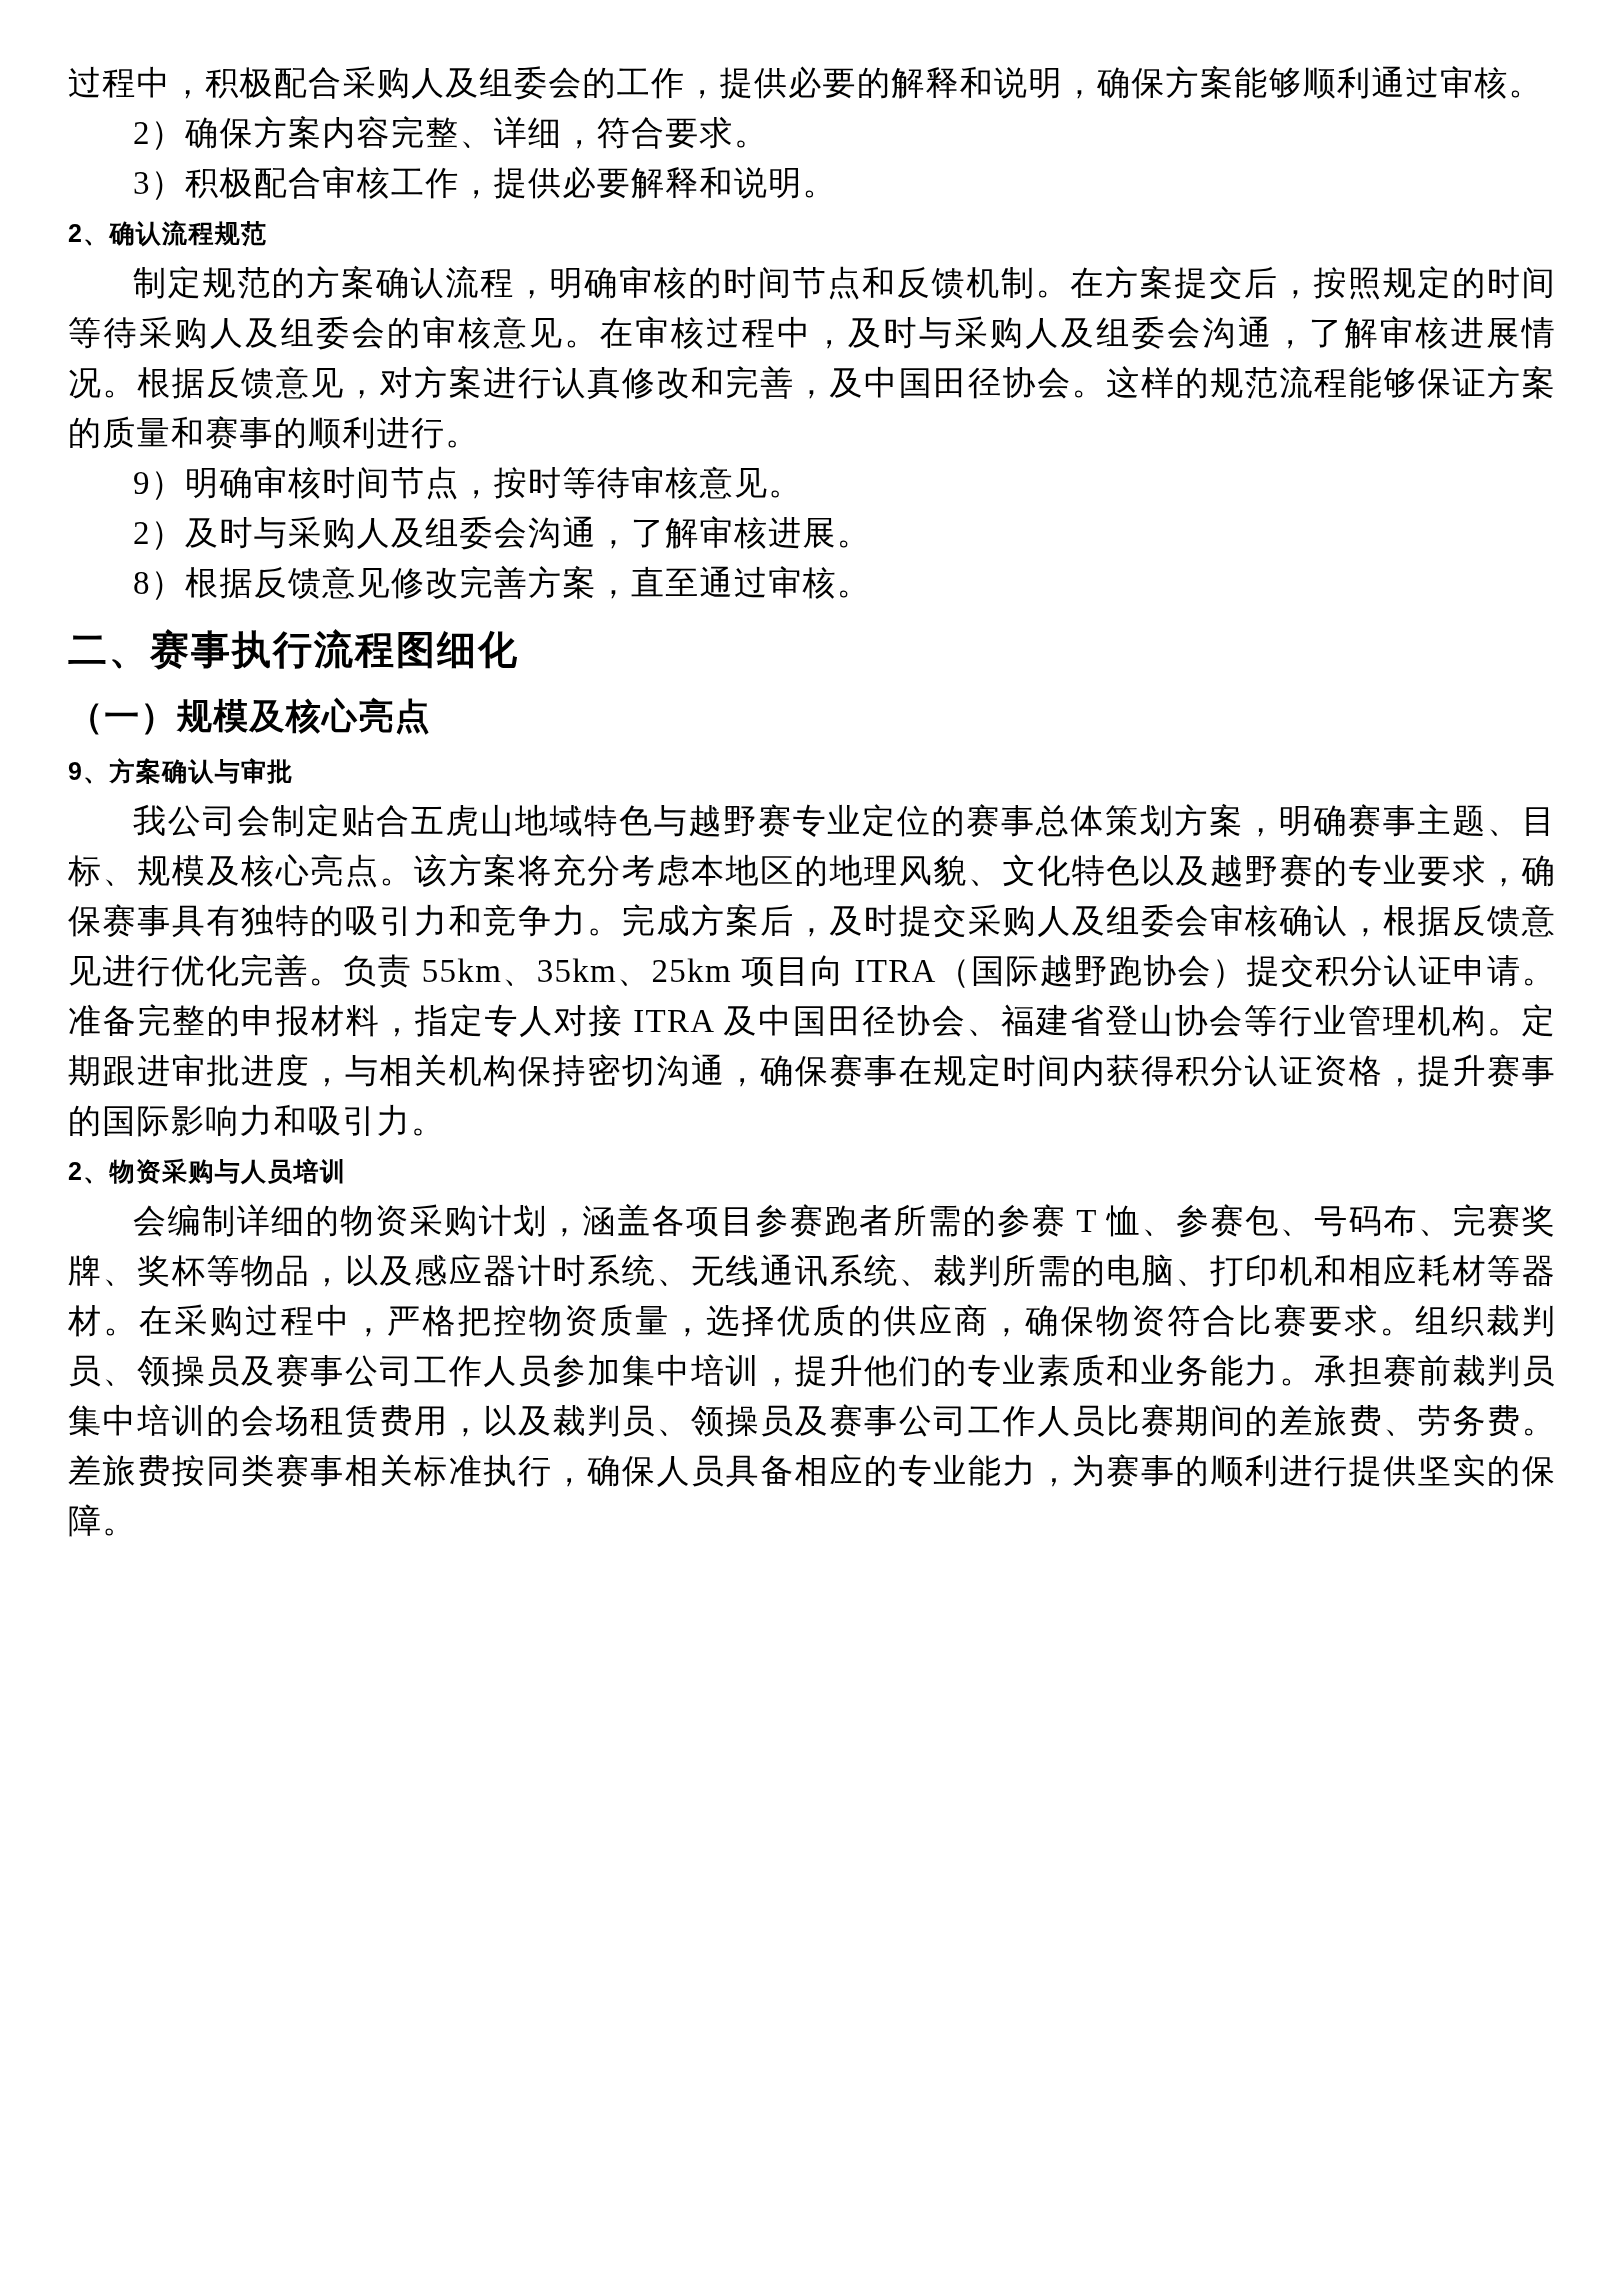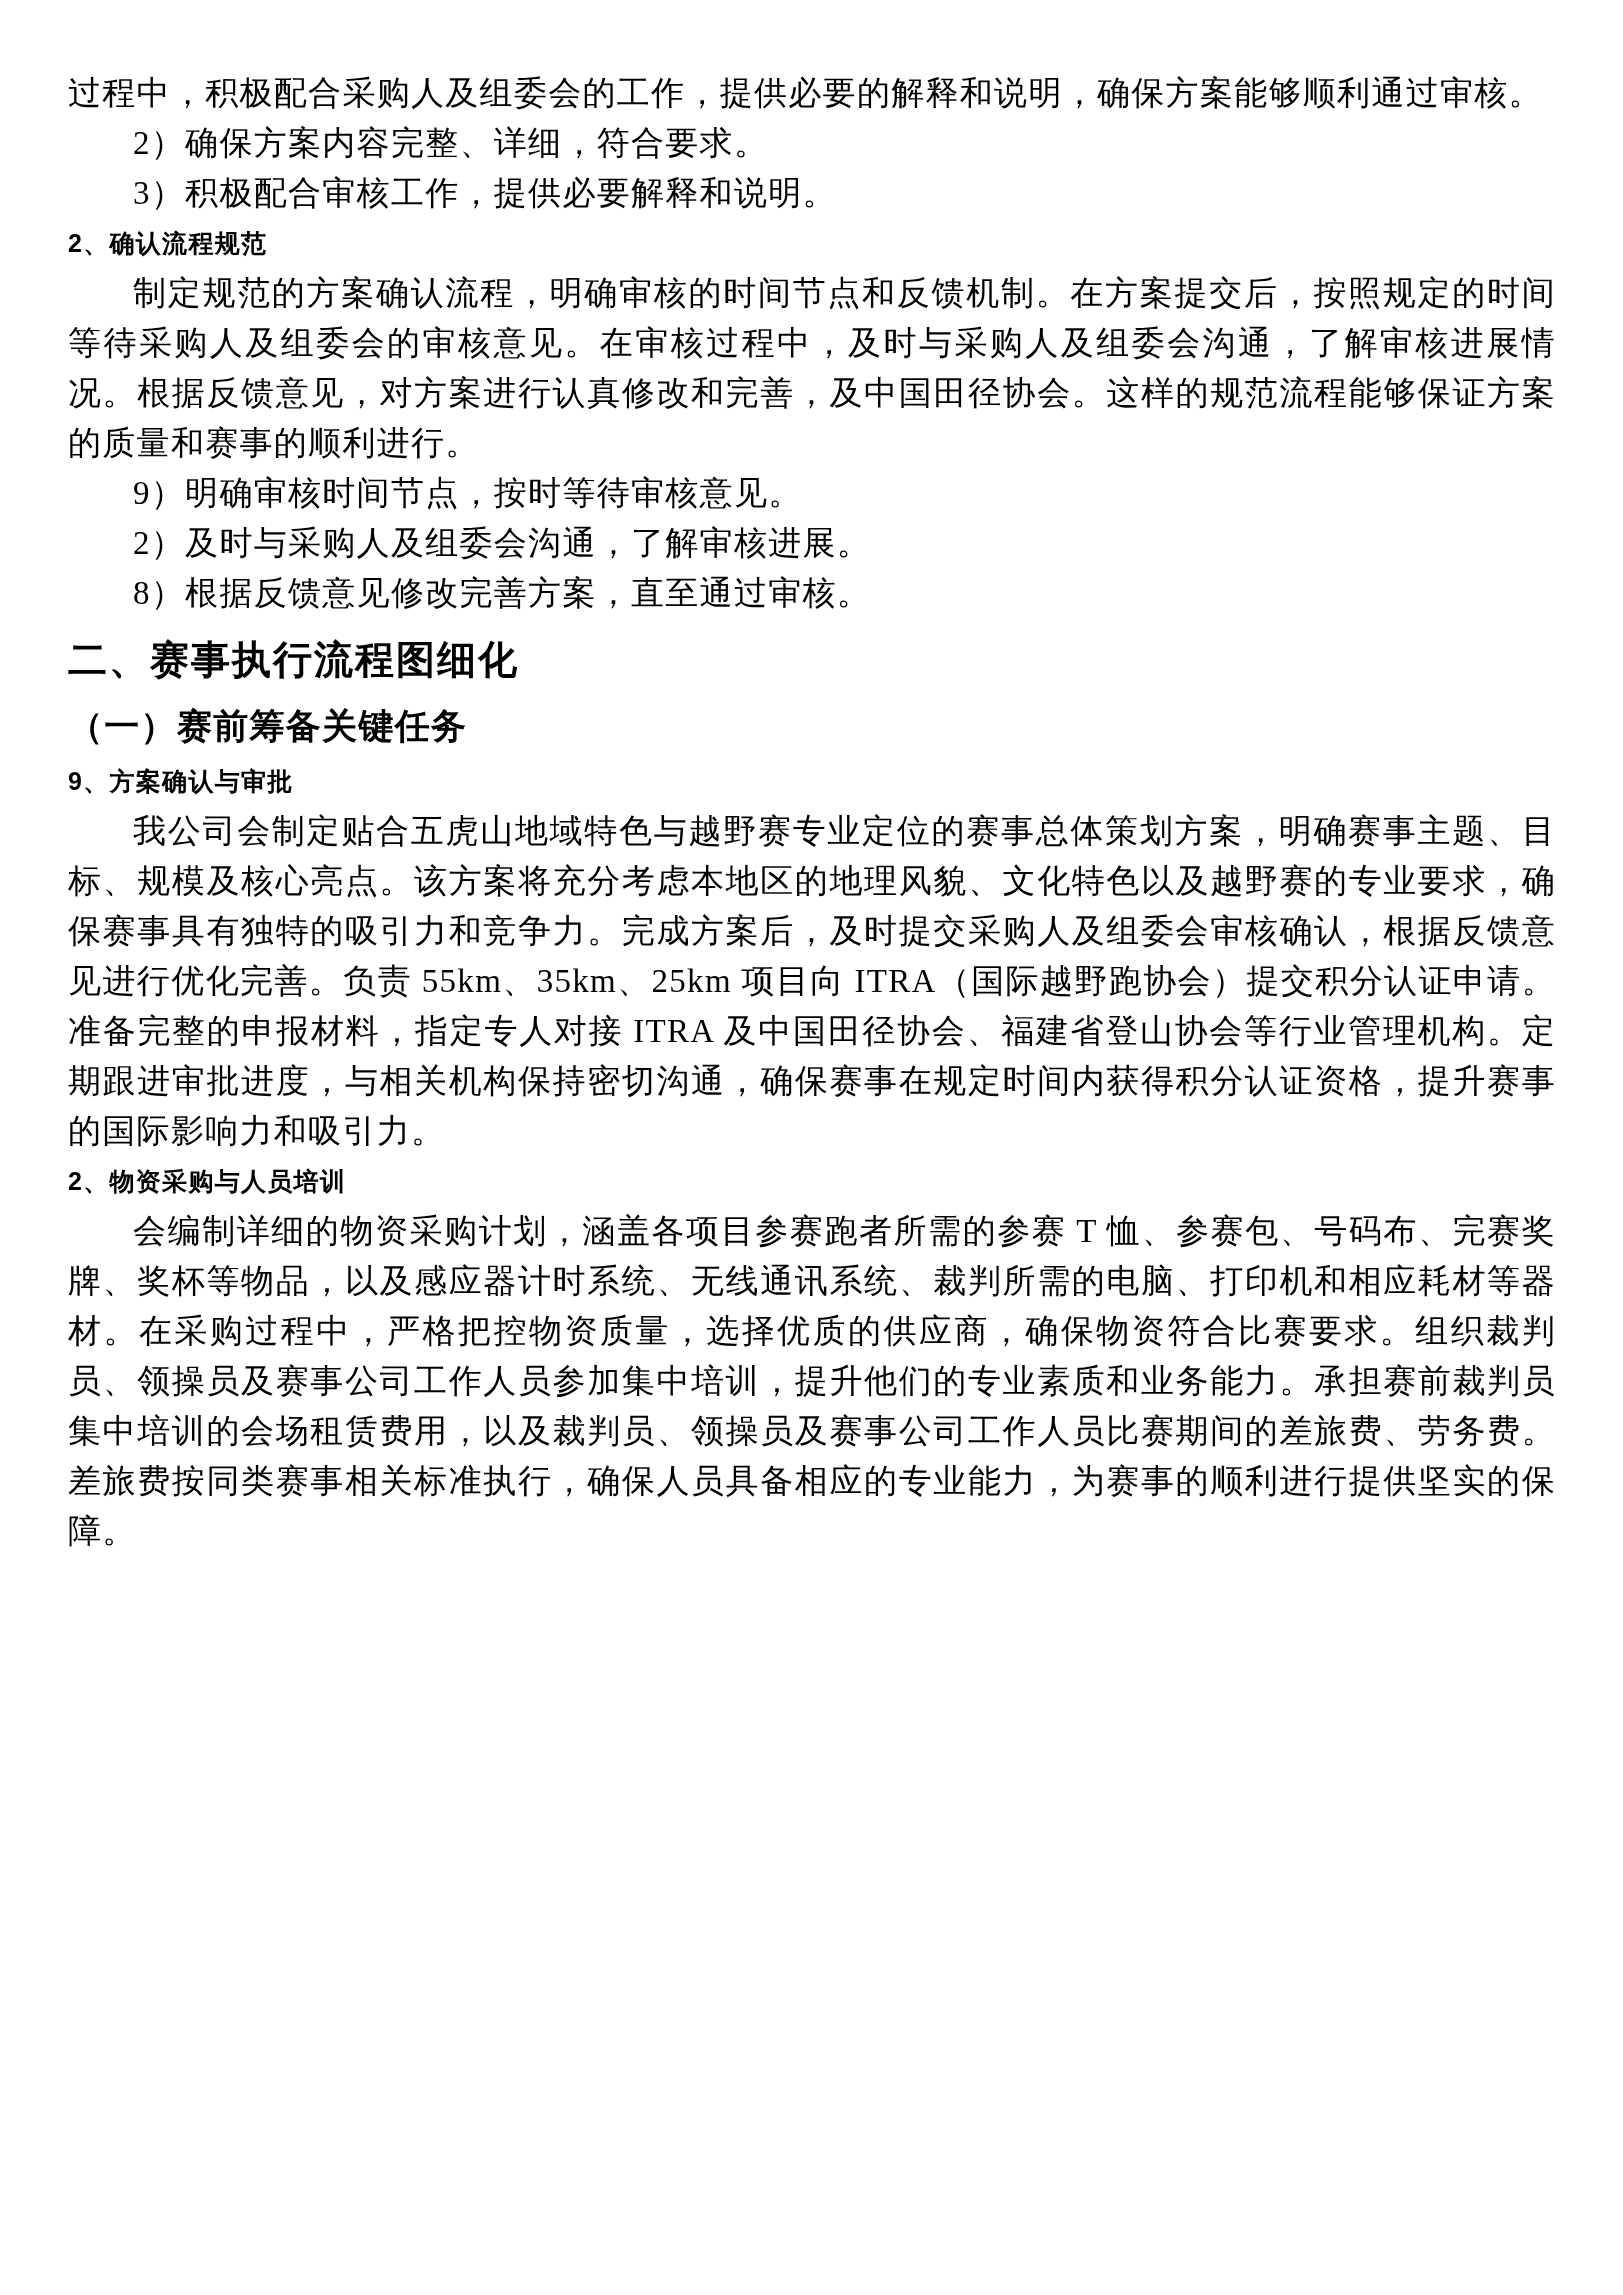--- a/index.html
+++ b/index.html
@@ -8,21 +8,21 @@
     position: relative;
     width: 1623px;
     height: 2295px;
     background: #ffffff;
     color: #000000;
     overflow: hidden;
     font-family: "Liberation Serif", "DejaVu Serif", serif;
   }
   .content {
     position: absolute;
-    top: 68px;
+    top: 58px;
     left: 68px;
     width: 1488px;
   }
   .para {
     font-size: 33px;
     line-height: 50px;
     letter-spacing: 1.3px;
     text-align: justify;
     text-justify: inter-ideograph;
   }
@@ -67,21 +67,21 @@
     <h3 class="h3">2、确认流程规范</h3>
 
     <p class="para indent">制定规范的方案确认流程，明确审核的时间节点和反馈机制。在方案提交后，按照规定的时间等待采购人及组委会的审核意见。在审核过程中，及时与采购人及组委会沟通，了解审核进展情况。根据反馈意见，对方案进行认真修改和完善，及中国田径协会。这样的规范流程能够保证方案的质量和赛事的顺利进行。</p>
 
     <p class="para indent">9）明确审核时间节点，按时等待审核意见。</p>
     <p class="para indent">2）及时与采购人及组委会沟通，了解审核进展。</p>
     <p class="para indent">8）根据反馈意见修改完善方案，直至通过审核。</p>
 
     <h1 class="h1">二、赛事执行流程图细化</h1>
 
-    <h2 class="h2">（一）赛前筹备关键任务</h2>
+    <h2 class="h2">（一）规模及核心亮点</h2>
 
     <h3 class="h3">9、方案确认与审批</h3>
 
     <p class="para indent">我公司会制定贴合五虎山地域特色与越野赛专业定位的赛事总体策划方案，明确赛事主题、目标、规模及核心亮点。该方案将充分考虑本地区的地理风貌、文化特色以及越野赛的专业要求，确保赛事具有独特的吸引力和竞争力。完成方案后，及时提交采购人及组委会审核确认，根据反馈意见进行优化完善。负责 55km、35km、25km 项目向 ITRA（国际越野跑协会）提交积分认证申请。准备完整的申报材料，指定专人对接 ITRA 及中国田径协会、福建省登山协会等行业管理机构。定期跟进审批进度，与相关机构保持密切沟通，确保赛事在规定时间内获得积分认证资格，提升赛事的国际影响力和吸引力。</p>
 
     <h3 class="h3">2、物资采购与人员培训</h3>
 
     <p class="para indent">会编制详细的物资采购计划，涵盖各项目参赛跑者所需的参赛 T 恤、参赛包、号码布、完赛奖牌、奖杯等物品，以及感应器计时系统、无线通讯系统、裁判所需的电脑、打印机和相应耗材等器材。在采购过程中，严格把控物资质量，选择优质的供应商，确保物资符合比赛要求。组织裁判员、领操员及赛事公司工作人员参加集中培训，提升他们的专业素质和业务能力。承担赛前裁判员集中培训的会场租赁费用，以及裁判员、领操员及赛事公司工作人员比赛期间的差旅费、劳务费。差旅费按同类赛事相关标准执行，确保人员具备相应的专业能力，为赛事的顺利进行提供坚实的保障。</p>
 
   </div>

